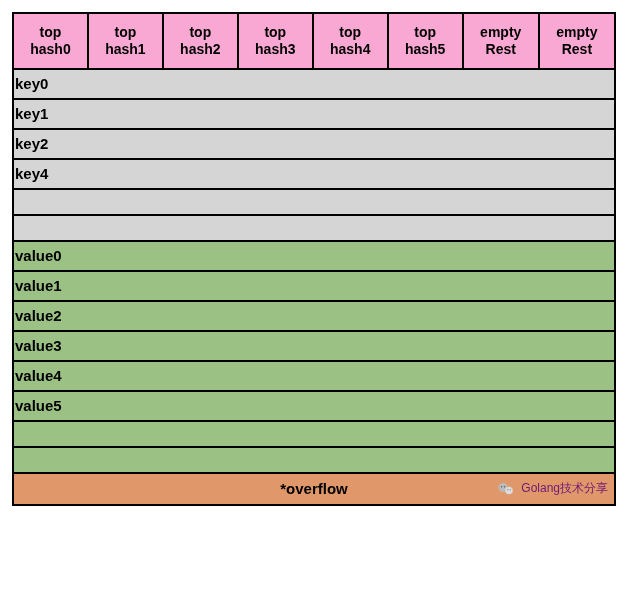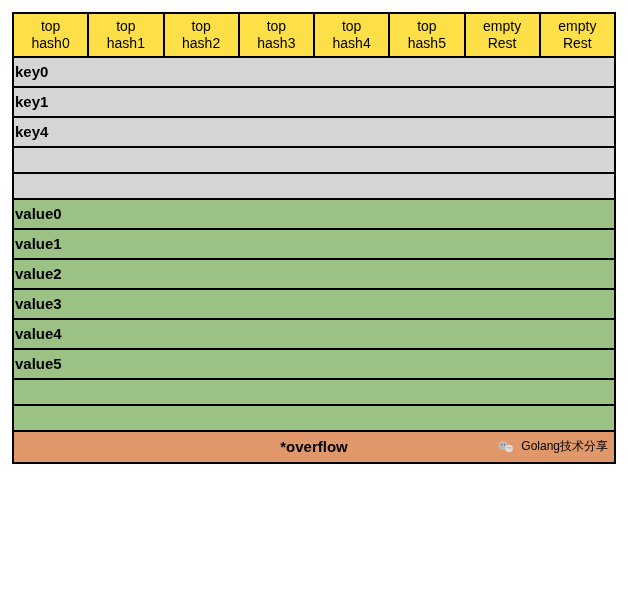--- a/index.html
+++ b/index.html
@@ -6,26 +6,26 @@
     margin: 0;
     padding: 12px;
     font-family: Arial, Helvetica, sans-serif;
     background: #fff;
   }
   .diagram {
     width: 604px;
     border-collapse: collapse;
   }
   .header-row td {
-    background: #fde047;
+    background: #f9a8d4;
     border: 2px solid #000;
     text-align: center;
-    font-weight: normal;
+    font-weight: bold;
     font-size: 14px;
-    padding: 4px 2px;
+    padding: 10px 2px;
     line-height: 1.2;
   }
   .header-row td span { display: block; }
   .key-row td, .key-empty td {
     background: #d5d5d5;
     border: 2px solid #000;
     text-align: left;
     font-weight: bold;
     font-size: 15px;
     height: 26px;
@@ -51,21 +51,21 @@
     margin-top: 40px;
   }
   .watermark {
     position: absolute;
     right: 6px;
     top: 50%;
     transform: translateY(-50%);
     display: flex;
     align-items: center;
     gap: 6px;
-    color: #000000;
+    color: #701a75;
     font-size: 12px;
     font-weight: normal;
   }
   .watermark .bubble {
     width: 18px;
     height: 18px;
     display: inline-block;
   }
 </style>
 </head>
@@ -106,20 +106,23 @@
           <span>empty</span>
           <span>Rest</span>
         </td>
   </tr>
 
   <tr class="key-row">
         <td colspan="8">key0</td>
       </tr>
   <tr class="key-row">
         <td colspan="8">key1</td>
+      </tr>
+  <tr class="key-row">
+        <td colspan="8">key2</td>
       </tr>
   <tr class="key-row">
         <td colspan="8">key4</td>
       </tr>
   <tr class="key-empty">
         <td colspan="8"></td>
       </tr>
   <tr class="key-empty">
         <td colspan="8"></td>
       </tr>

